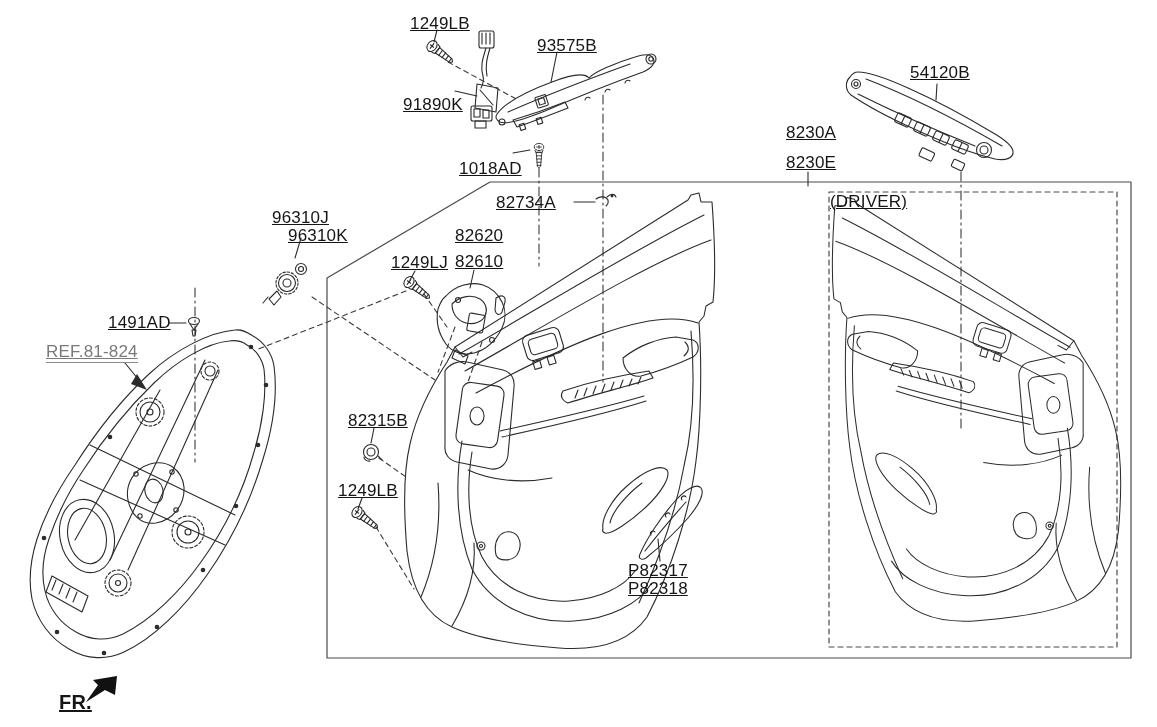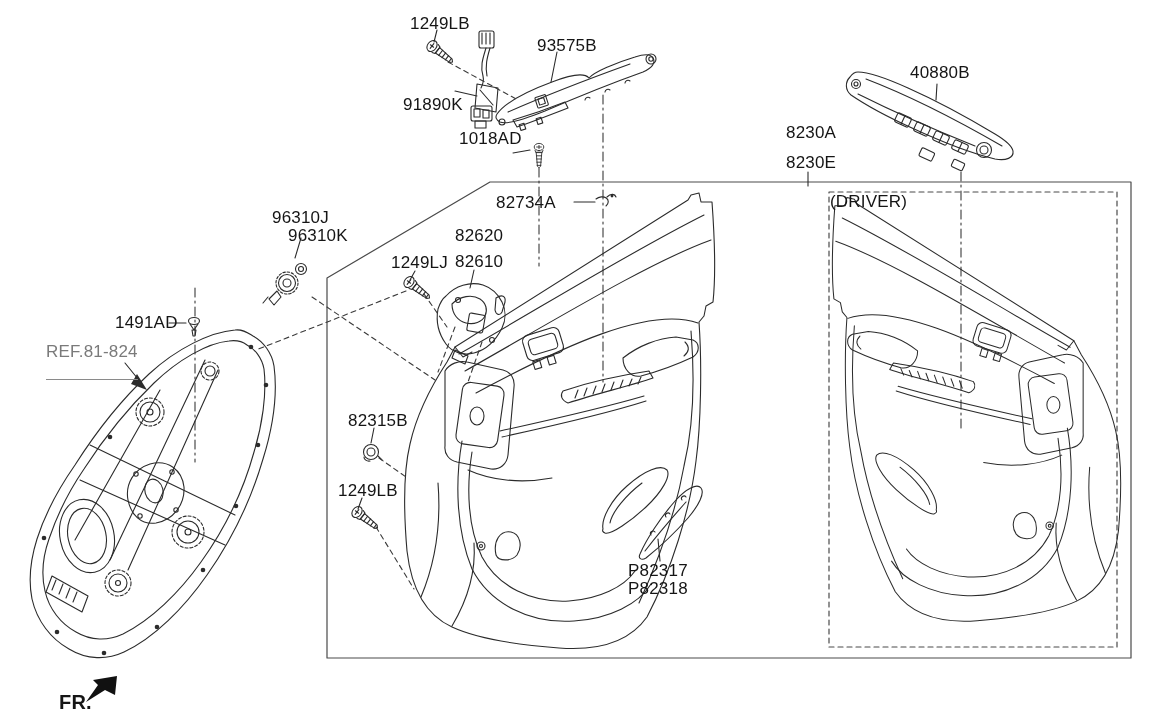--- a/index.html
+++ b/index.html
@@ -10,25 +10,26 @@
     overflow:hidden;
     font-family:"Liberation Sans",sans-serif;
   }
   .stage svg{position:absolute;left:0;top:0;}
   .lbl{
     position:absolute;
     font:17px/18px "Liberation Sans",sans-serif;
     color:#151515;
     white-space:nowrap;
     letter-spacing:.2px;
+    text-decoration:underline;
   }
   .lbl-ref{
     color:#7a7a7a;
     border-bottom:1.6px solid #8a8a8a;
-    padding-bottom:18px;
+    padding-bottom:1px;
   }
   .lbl-fr{
     font-weight:bold;
     font-size:20px;
     text-align:right;
   }
 </style>
 </head>
 <body>
 
@@ -289,32 +290,32 @@
     <path d="M379,458 L406,477"></path>
     <path d="M376,527 L414,589"></path>
   </g>
 
   <polygon points="86,702 98,685 93,680 117,676 115,695 105,690" fill="#111111" stroke="none"></polygon>
 </svg>
 
 <div class="lbl" style="left:410px;top:15px">1249LB</div>
 <div class="lbl" style="left:537px;top:37px">93575B</div>
 <div class="lbl" style="left:403px;top:96px">91890K</div>
-<div class="lbl" style="left:459px;top:130px">1018AD</div>
+<div class="lbl" style="left:459px;top:160px">1018AD</div>
 <div class="lbl" style="left:496px;top:194px">82734A</div>
 <div class="lbl" style="left:786px;top:124px">8230A</div>
 <div class="lbl" style="left:786px;top:154px">8230E</div>
-<div class="lbl" style="left:910px;top:64px">40880B</div>
+<div class="lbl" style="left:910px;top:64px">54120B</div>
 <div class="lbl" style="left:830px;top:193px">(DRIVER)</div>
 <div class="lbl" style="left:272px;top:209px">96310J</div>
 <div class="lbl" style="left:288px;top:227px">96310K</div>
 <div class="lbl" style="left:455px;top:227px">82620</div>
 <div class="lbl" style="left:455px;top:253px">82610</div>
 <div class="lbl" style="left:391px;top:254px">1249LJ</div>
-<div class="lbl" style="left:115px;top:314px">1491AD</div>
+<div class="lbl" style="left:108px;top:314px">1491AD</div>
 <div class="lbl lbl-ref" style="left:46px;top:343px">REF.81-824</div>
 <div class="lbl" style="left:348px;top:412px">82315B</div>
 <div class="lbl" style="left:338px;top:482px">1249LB</div>
 <div class="lbl" style="left:628px;top:562px">P82317</div>
 <div class="lbl" style="left:628px;top:580px">P82318</div>
 <div class="lbl lbl-fr" style="left:59px;top:693px">FR.</div>
 
 </div>
 
 </body></html>

